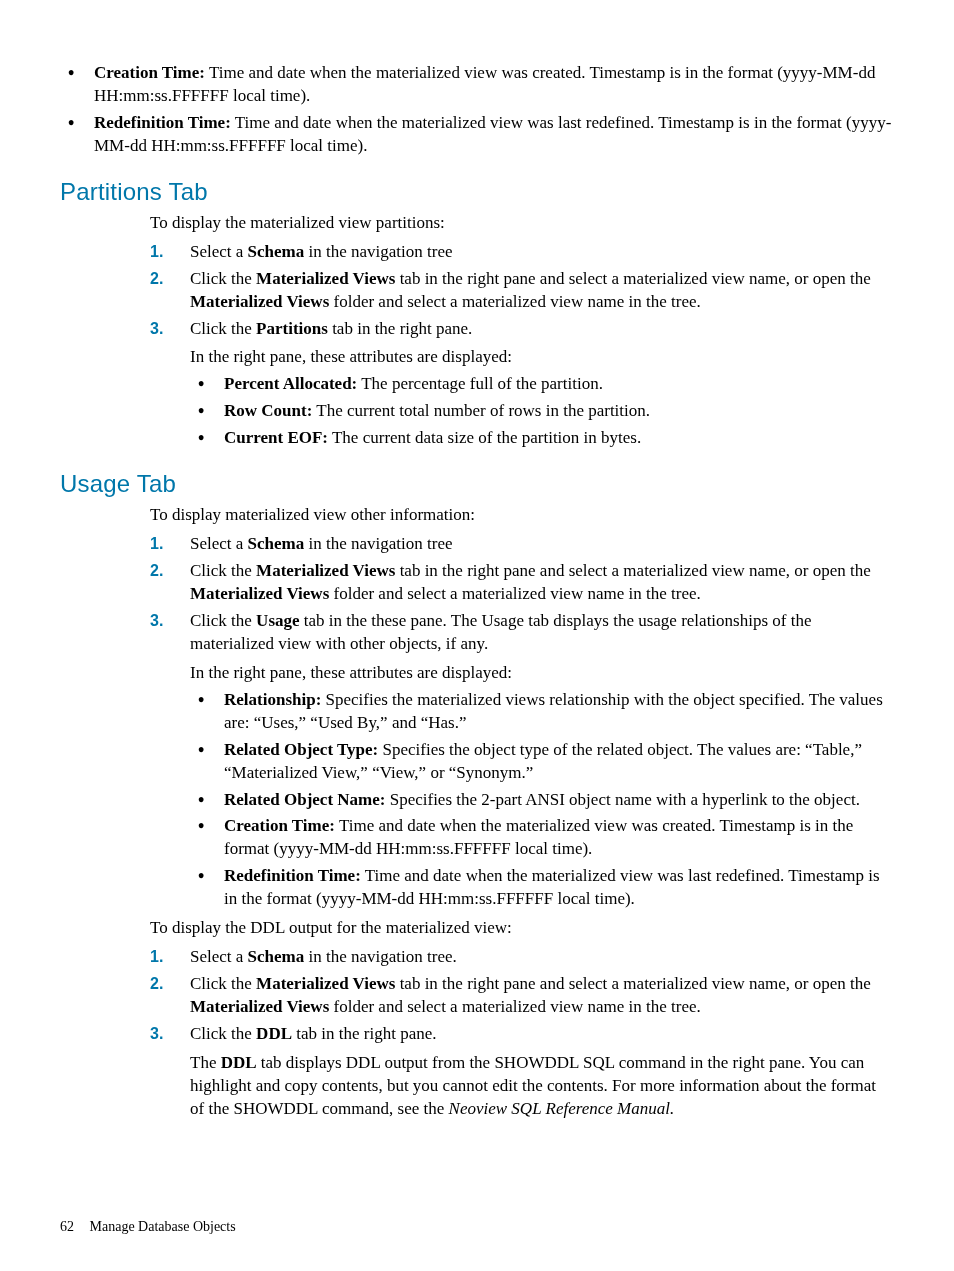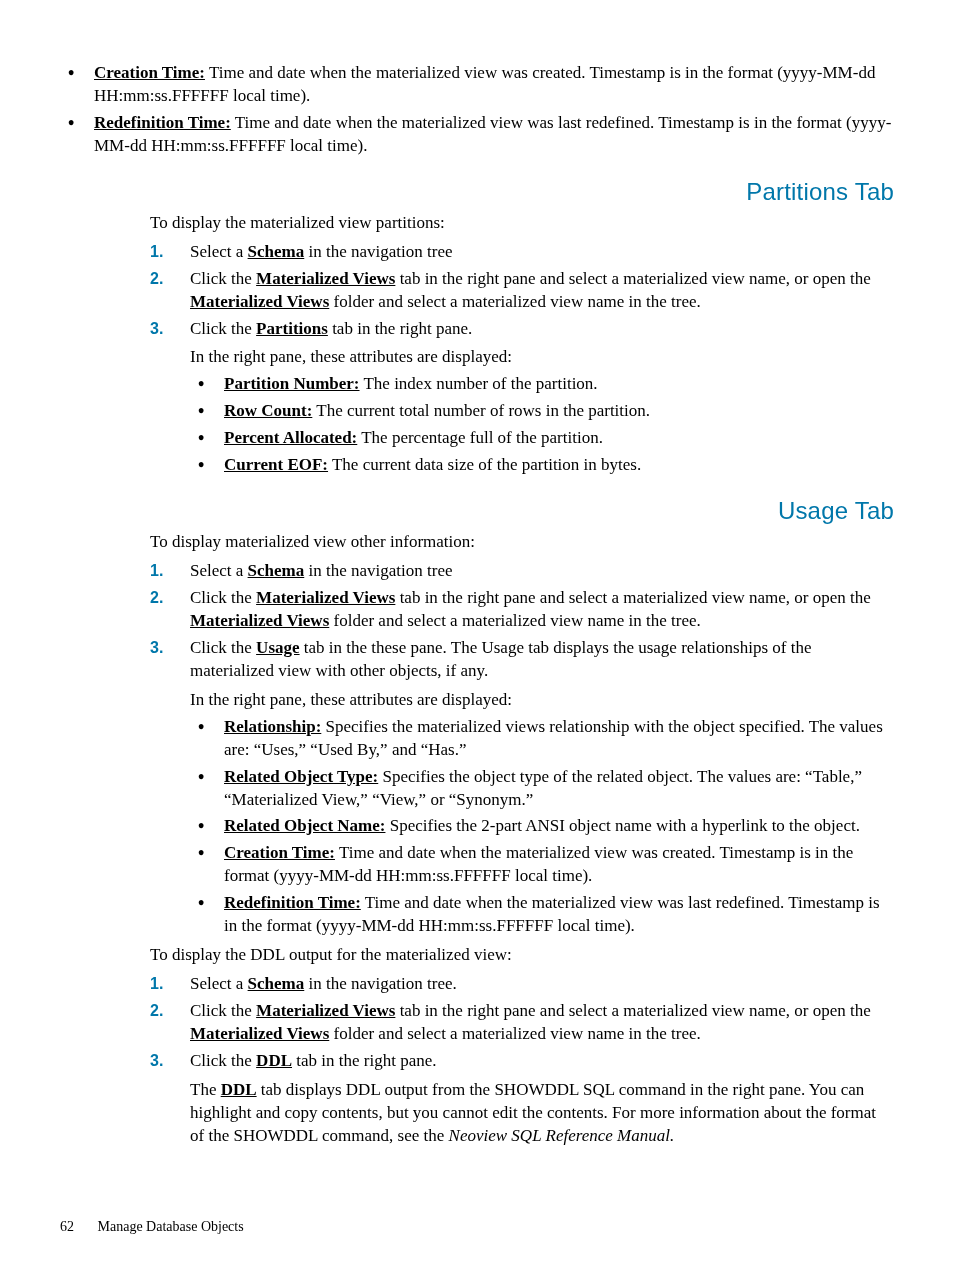--- a/index.html
+++ b/index.html
@@ -16,21 +16,20 @@
     padding: 58px 60px 40px 60px;
     position: relative;
   }
   .h2 {
     font-family: "Trebuchet MS", "Lucida Grande", "Segoe UI", Arial, sans-serif;
     font-weight: 400;
     color: #0077aa;
     font-size: 24px;
     margin: 20px 0 6px 0;
     letter-spacing: 0.2px;
-    text-align: right;
   }
   .body-indent {
     margin-left: 90px;
     font-size: 17px;
     line-height: 1.35;
   }
   .intro {
     margin: 6px 0 6px 0;
   }
   ol.steps {
@@ -74,30 +73,30 @@
     top: 0;
     font-weight: 700;
     font-size: 18px;
     line-height: 1.25;
   }
   .continued-bullets {
     margin-left: 108px;
     font-size: 17px;
     line-height: 1.35;
   }
-  .b { font-weight: 700; text-decoration: underline; }
+  .b { font-weight: 700; }
   .i { font-style: italic; }
   .footer {
     position: absolute;
     left: 60px;
     bottom: 36px;
     font-size: 14px;
     font-family: "Palatino Linotype", "Book Antiqua", Palatino, Georgia, serif;
   }
-  .footer .pg { display: inline-block; margin-right: 20px; }
+  .footer .pg { display: inline-block; margin-right: 12px; }
 </style>
 </head>
 <body>
 
 <div class="page">
 
   <ul class="bullets continued-bullets">
     <li>
       <span class="b">Creation Time:</span><span> Time and date when the materialized view was created. Timestamp is in the format (yyyy-MM-dd HH:mm:ss.FFFFFF local time).</span>
     </li>
@@ -116,23 +115,22 @@
       </li>
       <li>
         <span class="num">2.</span>
         <span>Click the </span><span class="b">Materialized Views</span><span> tab in the right pane and select a materialized view name, or open the </span><span class="b">Materialized Views</span><span> folder and select a materialized view name in the tree.</span>
       </li>
       <li>
         <span class="num">3.</span>
         <span>Click the </span><span class="b">Partitions</span><span> tab in the right pane.</span>
         <div class="step-sub">In the right pane, these attributes are displayed:</div>
         <ul class="bullets">
-          <li><span class="b">Partition Number:</span><span> The index number of the partition.</span></li>
+          <li><span class="b">Percent Allocated:</span><span> The percentage full of the partition.</span></li>
           <li><span class="b">Row Count:</span><span> The current total number of rows in the partition.</span></li>
-          <li><span class="b">Percent Allocated:</span><span> The percentage full of the partition.</span></li>
           <li><span class="b">Current EOF:</span><span> The current data size of the partition in bytes.</span></li>
         </ul>
       </li>
     </ol>
   </div>
 
   <h2 class="h2">Usage Tab</h2>
   <div class="body-indent">
     <div class="intro">To display materialized view other information:</div>
     <ol class="steps">

